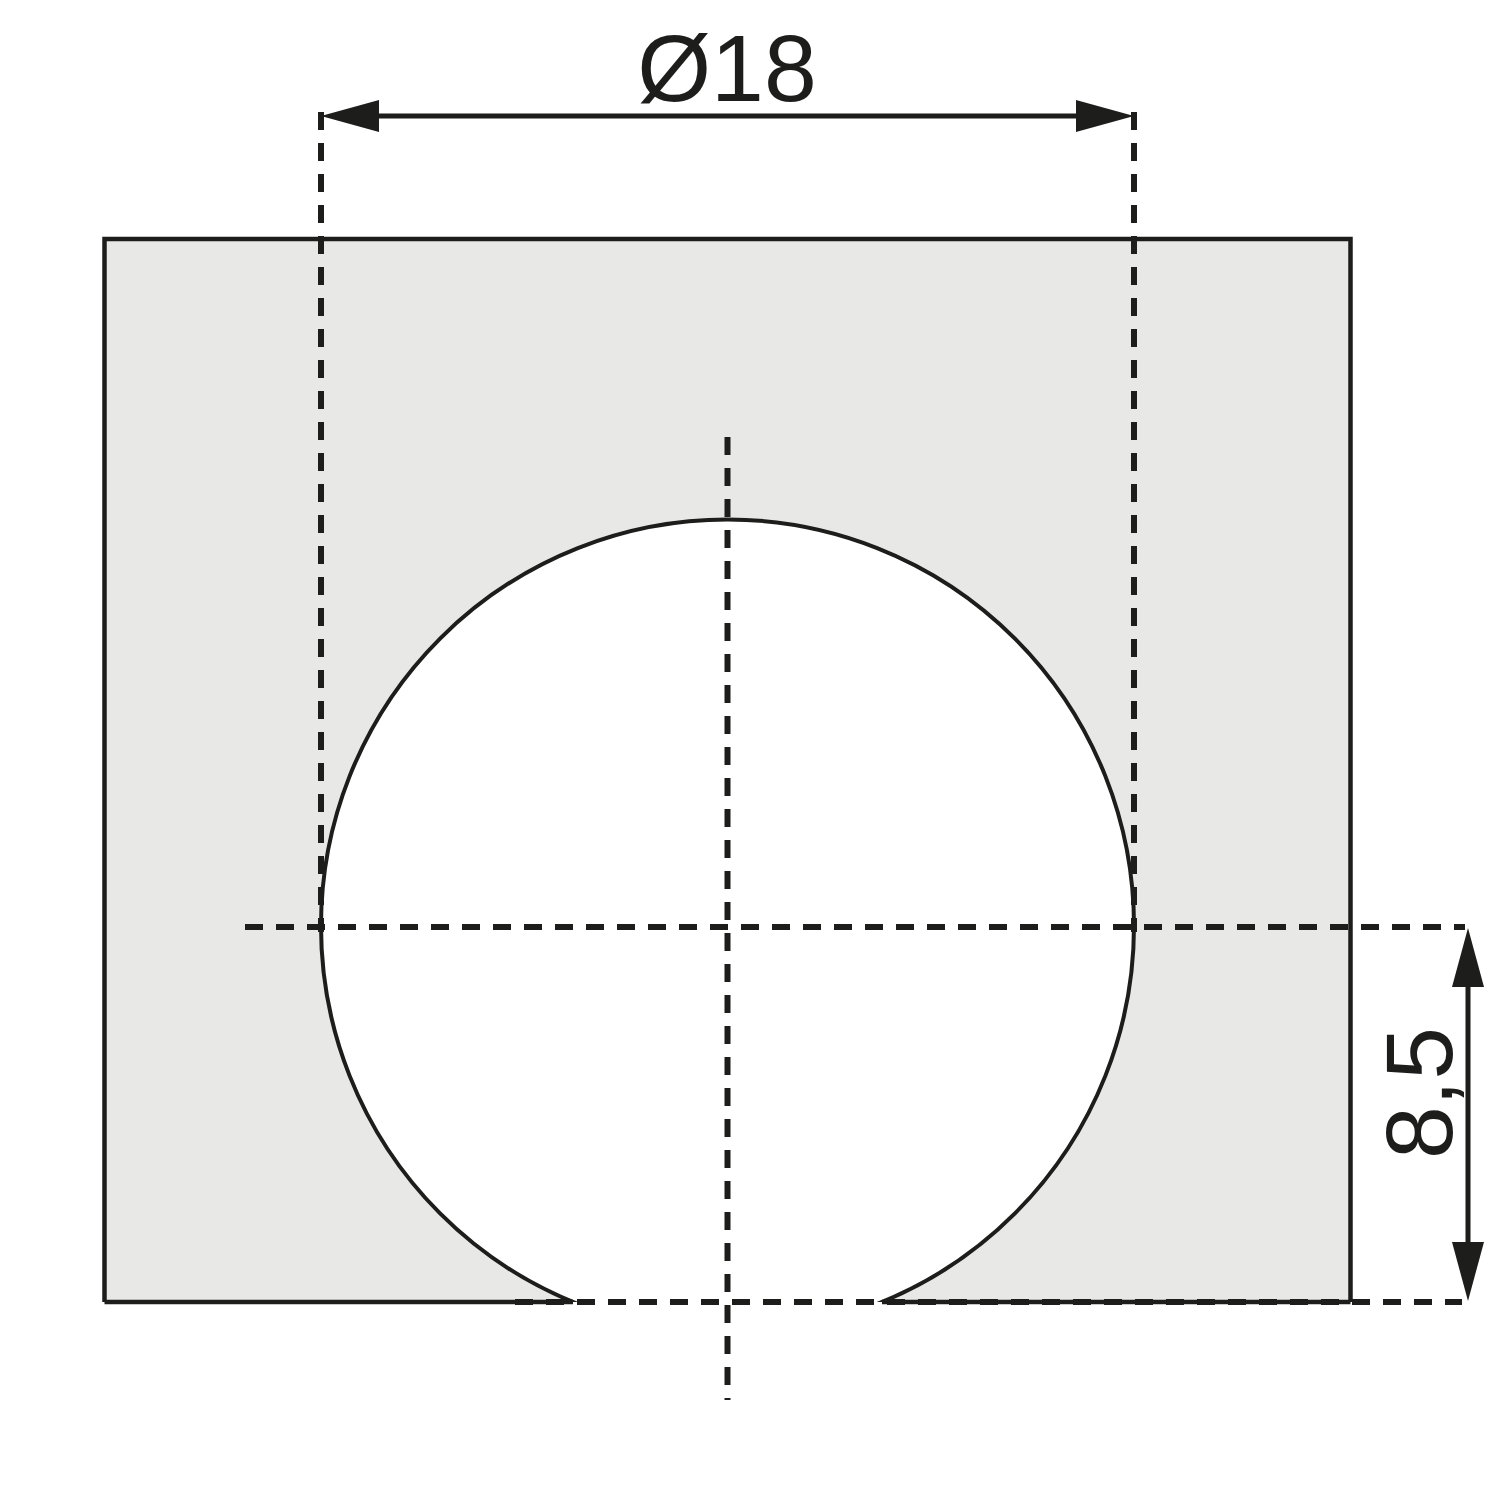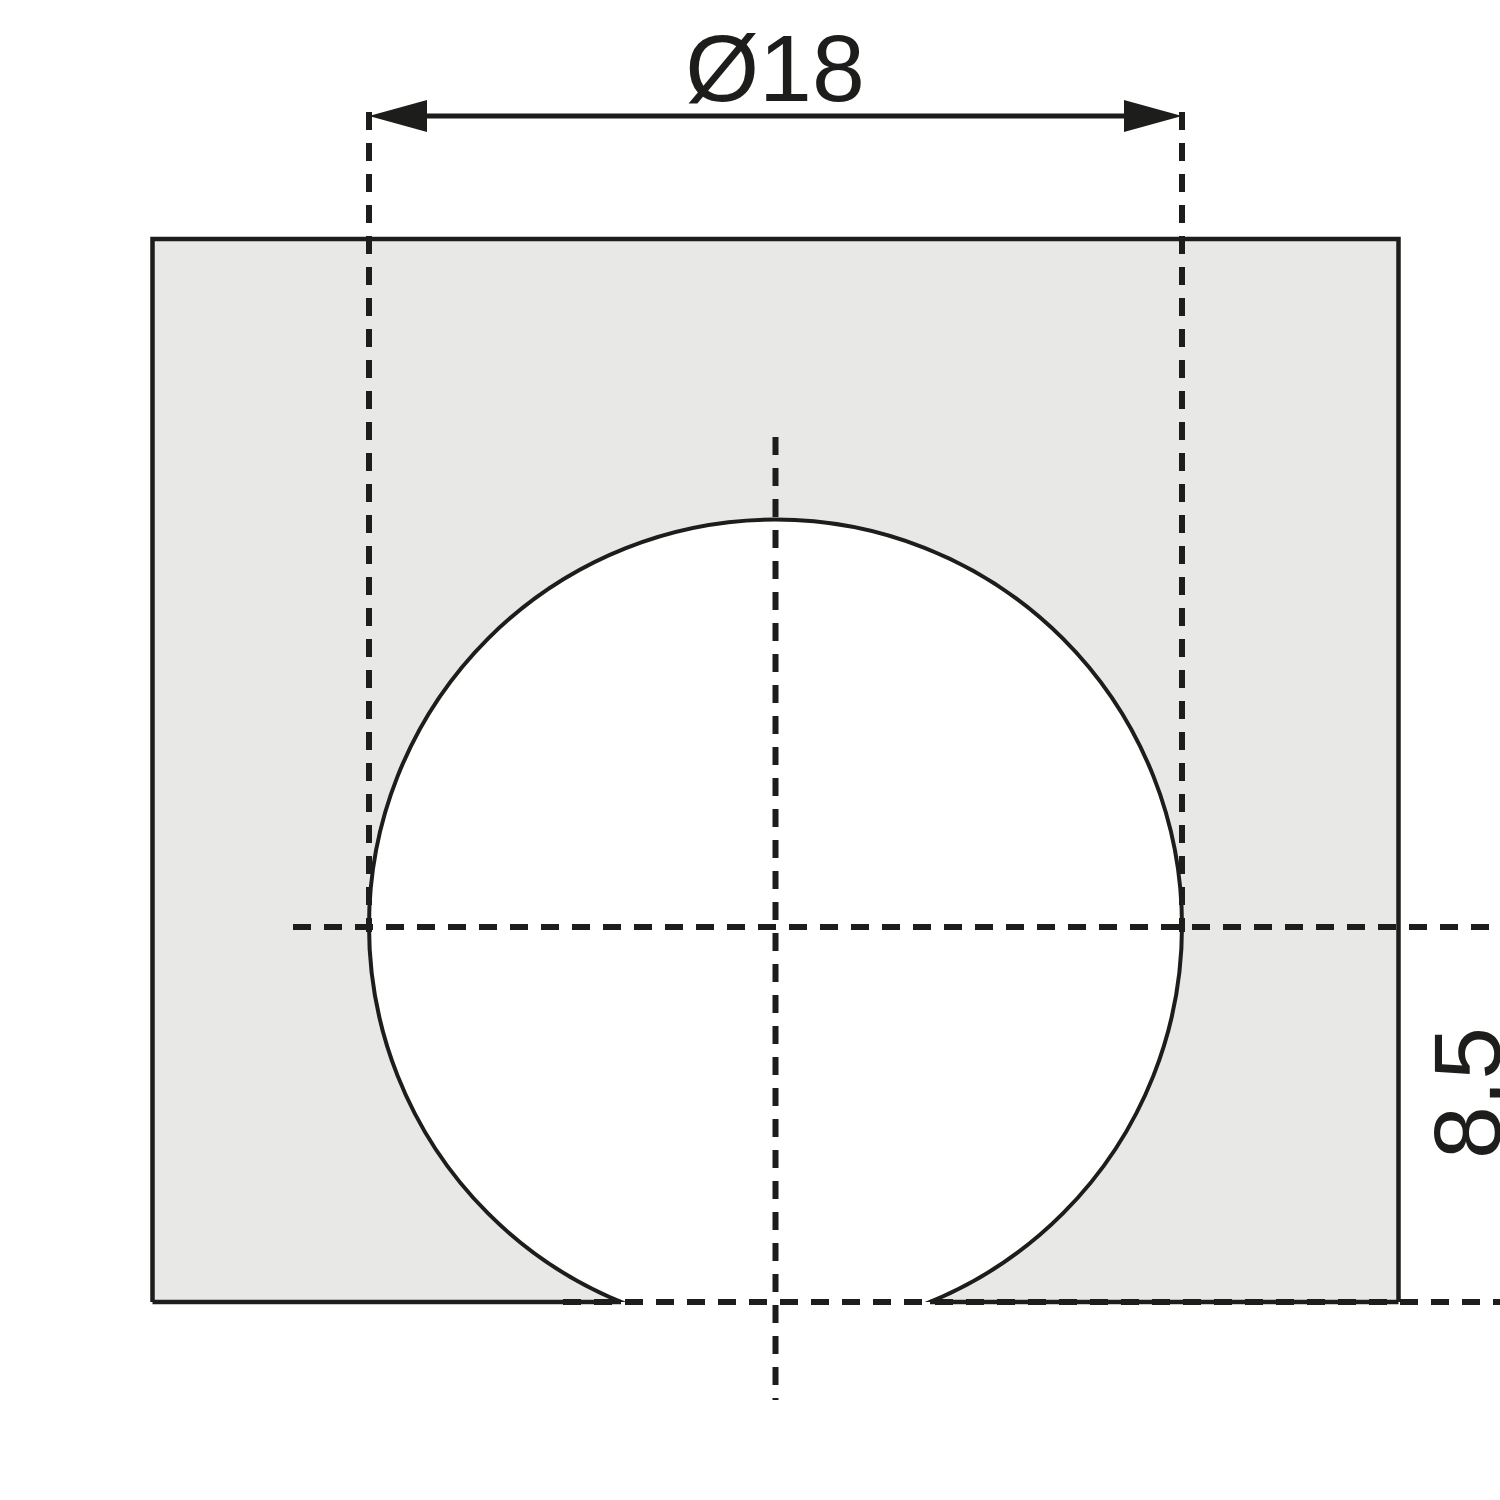--- a/index.html
+++ b/index.html
@@ -12,21 +12,20 @@
   html, body {
     background: var(--background);
     font-family: "Liberation Sans", sans-serif;
   }
   .canvas {
     position: relative;
     width: 1500px;
     height: 1500px;
     background: var(--background);
     overflow: hidden;
-    padding-left: 48px;
   }
   svg { display: block; }
 
   .panel-fill   { fill: var(--panel-fill); stroke: none; }
   .panel-border { fill: none; stroke: var(--line); stroke-width: 4.5; }
   .hole         { fill: var(--hole-fill); stroke: var(--line); stroke-width: 4; }
   .dashed       { fill: none; stroke: var(--line); stroke-width: 6; stroke-dasharray: 18 13; }
   .dim-line     { fill: none; stroke: var(--line); stroke-width: 5; }
   .arrow        { fill: var(--line); stroke: none; }
   .dim-text {

